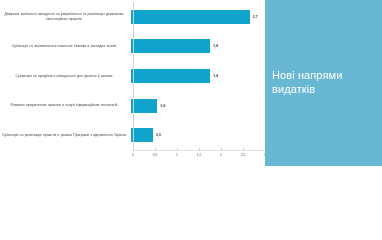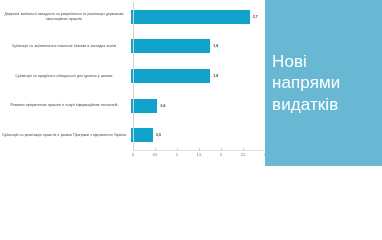--- a/index.html
+++ b/index.html
@@ -103,21 +103,21 @@
   #title-panel{
     flex:1 1 auto;
     background:#68b8d4;
     position:relative;
     display:flex;
     align-items:center;
     justify-content:flex-start;
   }
   #panel-title{
     color:#ffffff;
-    font-size:17px;
+    font-size:11px;
     line-height:1.25;
     padding:0 7px;
     font-weight:normal;
     letter-spacing:0.1px;
   }
 </style>
 </head>
 <body>
 
 <div id="slide">

